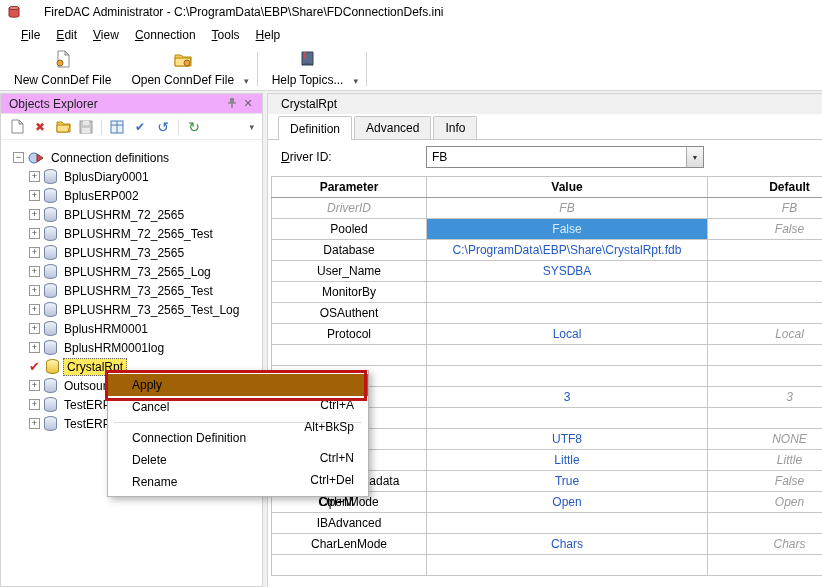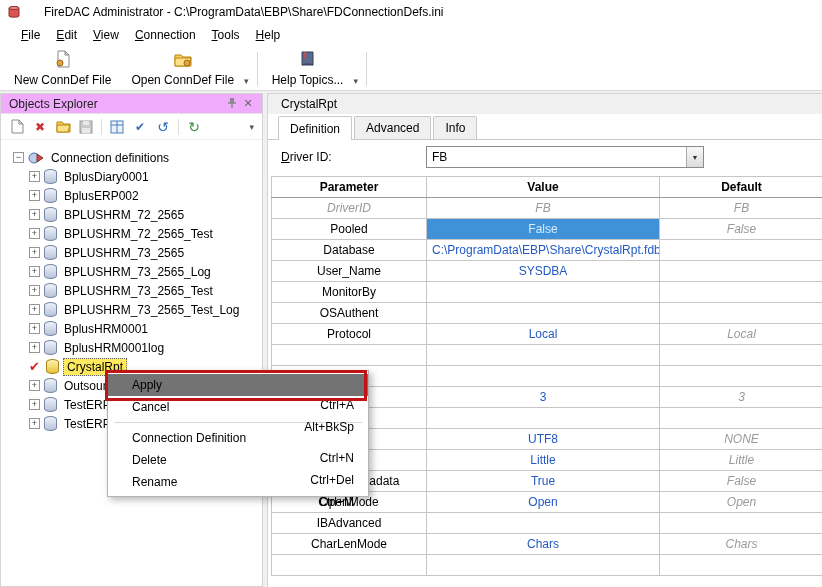--- a/index.html
+++ b/index.html
@@ -88,21 +88,21 @@
   td.value { color:#2359c4; }
   td.default { color:#9a9a9a; font-style:italic; }
   tr.ro td { color:#9a9a9a; font-style:italic; }
   td.selcell { background:#3f92d8; color:#d9ebfa; font-style:normal; }
 
   
   .ctx-menu { position:absolute; left:107px; top:370px; width:262px; background:#fff;
     border:1px solid #b3b3b3; box-shadow:3px 3px 7px rgba(0,0,0,.28); padding:3px 0;
     z-index:50; }
   .cm-item { height:22px; display:flex; align-items:center; padding:0 14px 0 24px; }
-  .cm-item.hl { background:#737373; }
+  .cm-item.hl { background:#a16207; }
   .cm-short { margin-left:auto;margin-top:40px; }
   .cm-sep { height:1px; background:#d9d9d9; margin:4px 6px; }
   .annotation { position:absolute; left:105px; top:370px; width:262px; height:31px;
     border:3px solid #c01414; z-index:60; pointer-events:none; }
 </style>
 </head>
 <body>
 
 <div class="titlebar">
   <span class="app-ic">
@@ -309,21 +309,21 @@
       <span class="combo-text">FB</span>
       <span class="combo-btn">▼</span>
     </div>
   </div>
 
   <div class="grid-wrap">
     <table class="grid">
       <thead>
         <tr>
           <th style="width:155px;">Parameter</th>
-          <th style="width:233px;">Value</th>
+          <th style="width:281px;">Value</th>
           <th style="width:164px;">Default</th>
         </tr>
       </thead>
       <tbody>
         <tr class="ro">
           <td>DriverID</td>
           <td>FB</td>
           <td>FB</td>
         </tr>
         <tr>

